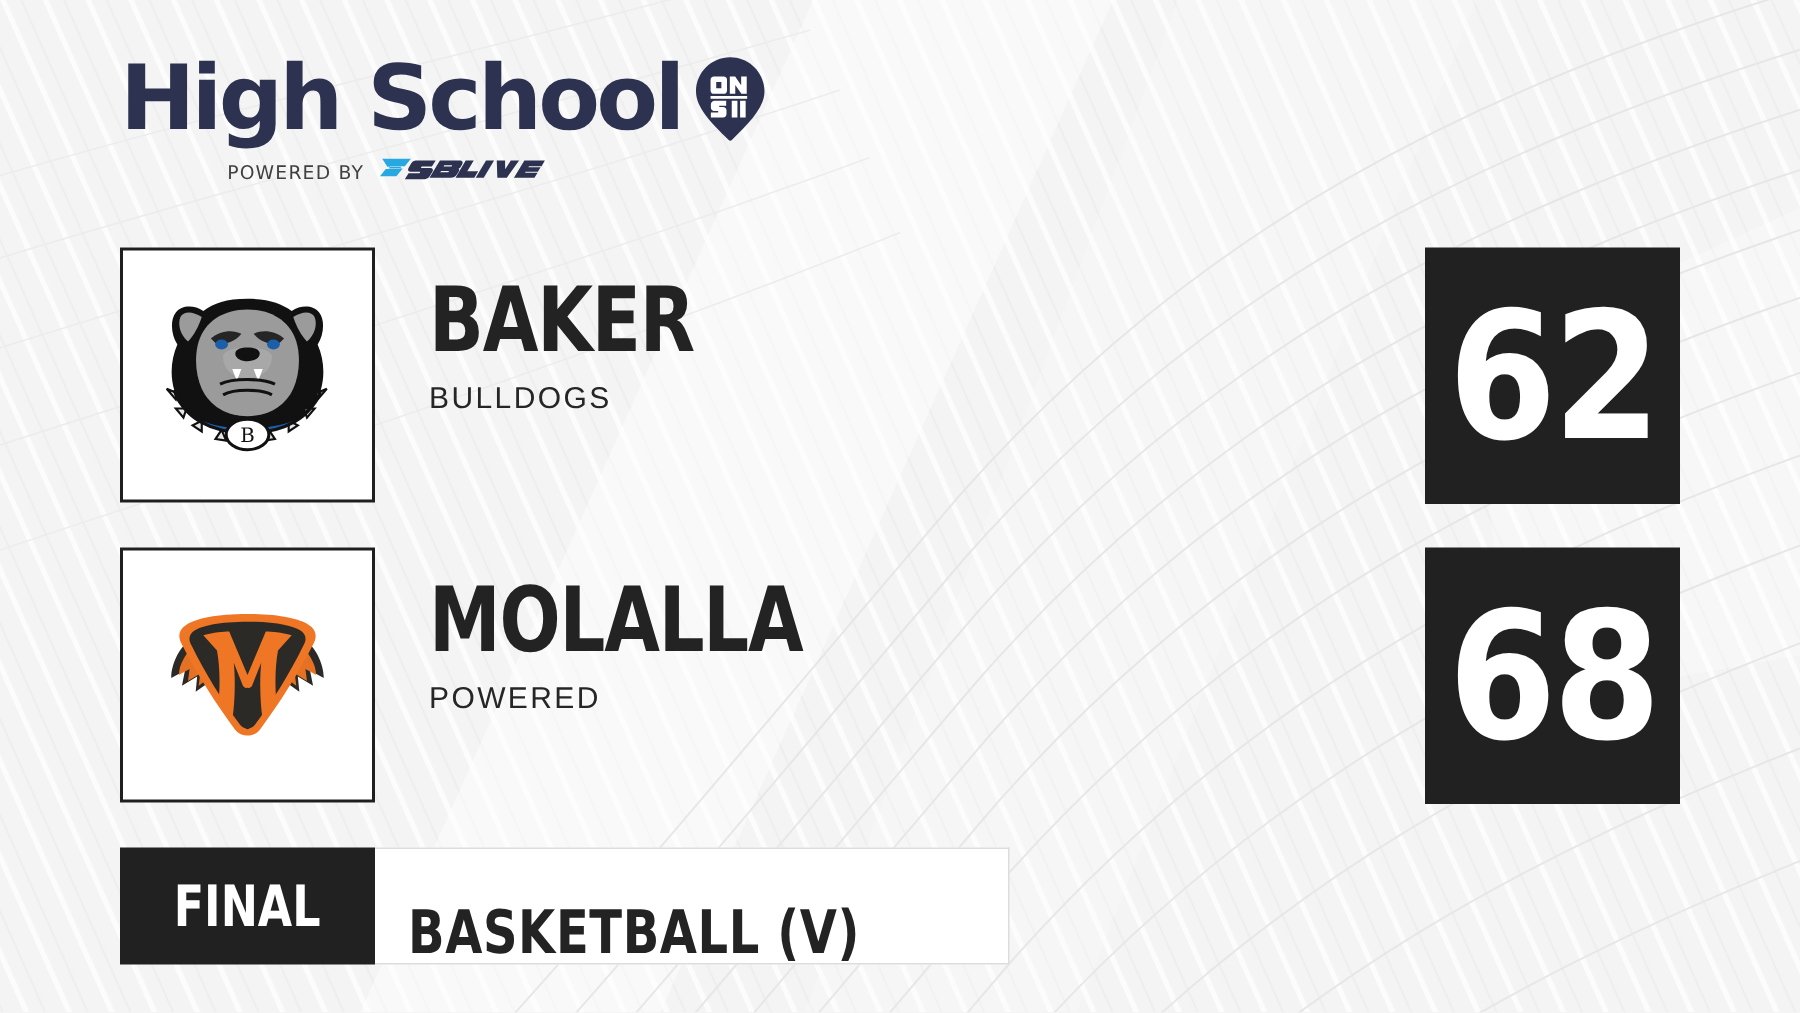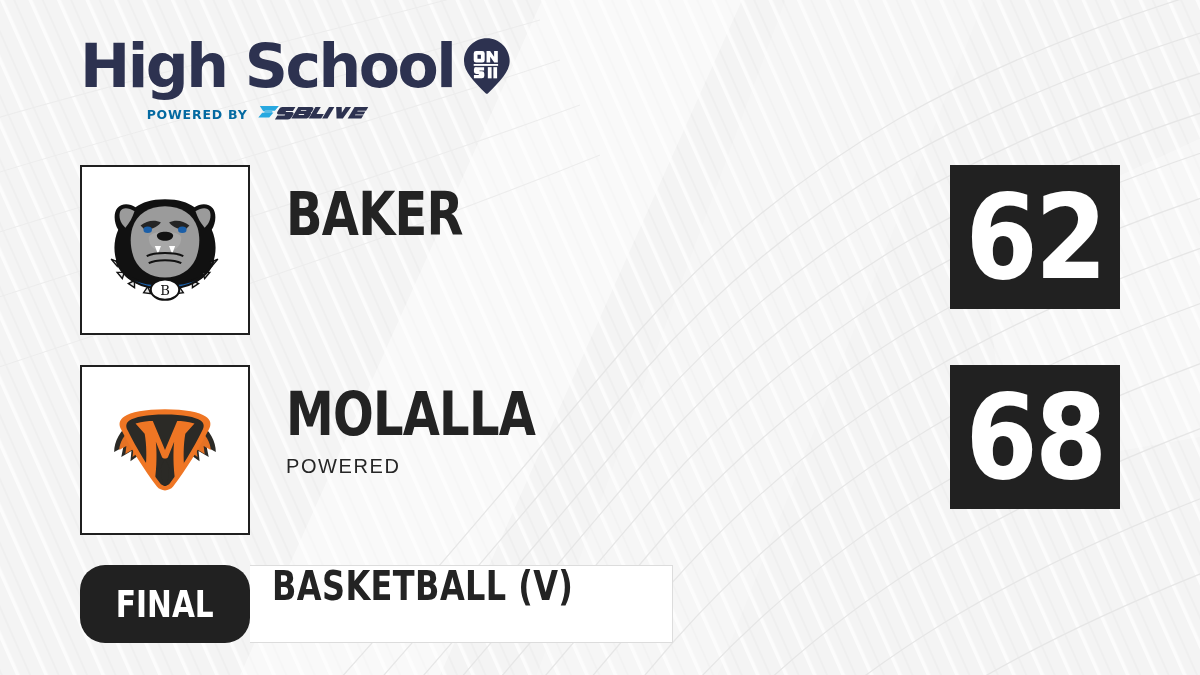--- a/index.html
+++ b/index.html
@@ -43,24 +43,24 @@
   #onsi-pin { margin-left:10px; width:64px; height:78px; display:block; }
 
   #powered-row {
     display:flex; align-items:center; justify-content:center;
     gap:8px;
     margin-top:6px;
     width:372px;
   }
   #powered-by-label {
     font-family:"DejaVu Sans", sans-serif;
-    font-weight:700;
+    font-weight:400;
     font-size:12.5px;
     letter-spacing:0.8px;
-    color:#0369a1;
+    color:#404040;
     white-space:nowrap;
   }
   #sblive-logo { display:block; height:21px; width:auto; }
 
   
   .team-row { position:absolute; left:0; width:1200px; }
   #team-row-0 { top:165px; }
   #team-row-1 { top:365px; }
 
   .team-logo-box {
@@ -91,21 +91,21 @@
     font-weight:400;
     font-size:20px;
     letter-spacing:1.6px;
     color:#262626;
     margin-top:12px;
     white-space:nowrap;
   }
 
   .score-box {
     position:absolute; left:950px; top:0;
-    width:170px; height:144px;
+    width:170px; height:171px;
     background:#212121;
     display:flex; align-items:center; justify-content:center;
   }
   .score-value {
     font-family:"DejaVu Sans", sans-serif;
     font-weight:700;
     font-size:118px;
     line-height:118px;
     color:#ffffff;
     letter-spacing:-3px;
@@ -117,38 +117,37 @@
   #status-bar {
     position:absolute; left:80px; top:565px;
     height:78px;
     display:flex; align-items:stretch;
   }
   #status-state {
     background:#212121;
     min-width:148px;
     display:flex; align-items:center; justify-content:center;
     padding:0 22px;
-    border-radius:25px;
   }
   #status-state-label {
     font-family:"DejaVu Sans", sans-serif;
     font-weight:700;
     font-size:38px;
     line-height:38px;
     color:#ffffff;
     letter-spacing:0px;
     transform:scaleX(0.78);
     transform-origin:center center;
     white-space:nowrap;
   }
   #status-sport {
     background:#ffffff;
     border:1px solid #dcdcdc;
     border-left:none;
-    display:flex; align-items:flex-start; justify-content:flex-start;
+    display:flex; align-items:flex-end; justify-content:flex-start;
     padding:0 24px 0 22px;
   }
   #status-sport-label {
     font-family:"DejaVu Sans", sans-serif;
     font-weight:700;
     font-size:40px;
     line-height:40px;
     color:#232323;
     letter-spacing:0.5px;
     transform:scaleX(0.80);
@@ -288,20 +287,21 @@
         </g>
         <path d="M12 70 C 18 88 36 98 60 98 C 84 98 102 88 108 70
                  C 104 86 86 94 60 94 C 34 94 16 86 12 70 Z" fill="#1b5fa8" stroke="#111111" stroke-width="2"></path>
 
         <ellipse cx="60" cy="99" rx="14" ry="10" fill="#ffffff" stroke="#111111" stroke-width="2"></ellipse>
         <text x="60" y="104" text-anchor="middle" font-family="DejaVu Serif, serif" font-size="13" fill="#111111">B</text>
       </svg>
     </div>
     <div class="team-text-block">
       <div class="team-name">BAKER</div>
+      <div class="team-mascot">BULLDOGS</div>
     </div>
     <div class="score-box">
       <span class="score-value">62</span>
     </div>
   </div>
 
   <div class="team-row" id="team-row-1">
     <div class="team-logo-box">
       <svg class="team-logo-svg" viewBox="0 0 120 120" xmlns="http://www.w3.org/2000/svg">
 

